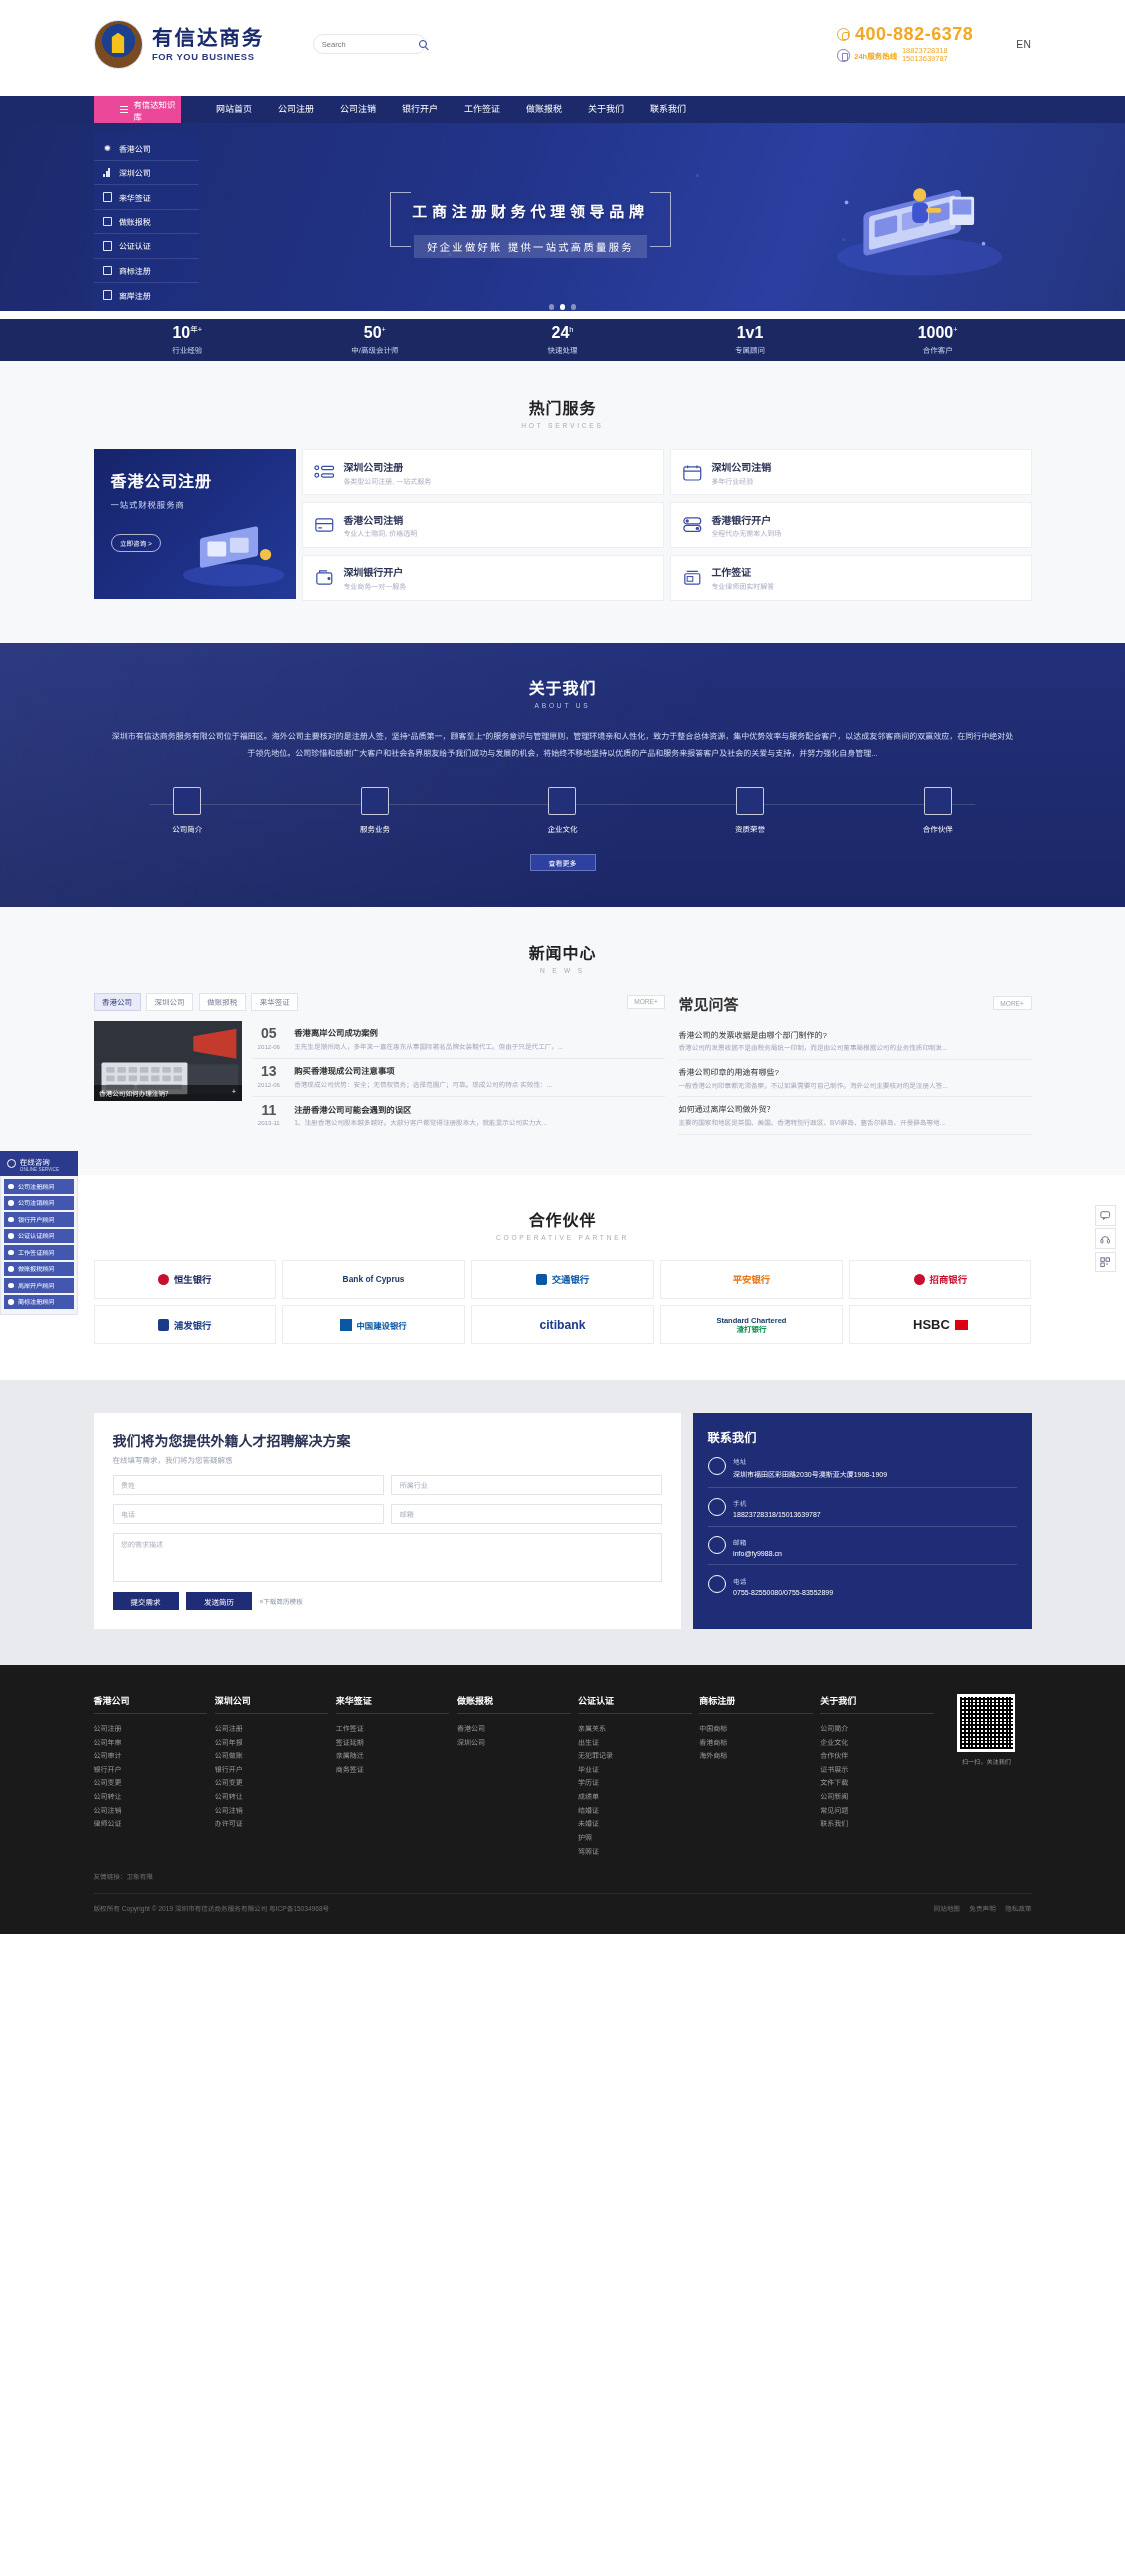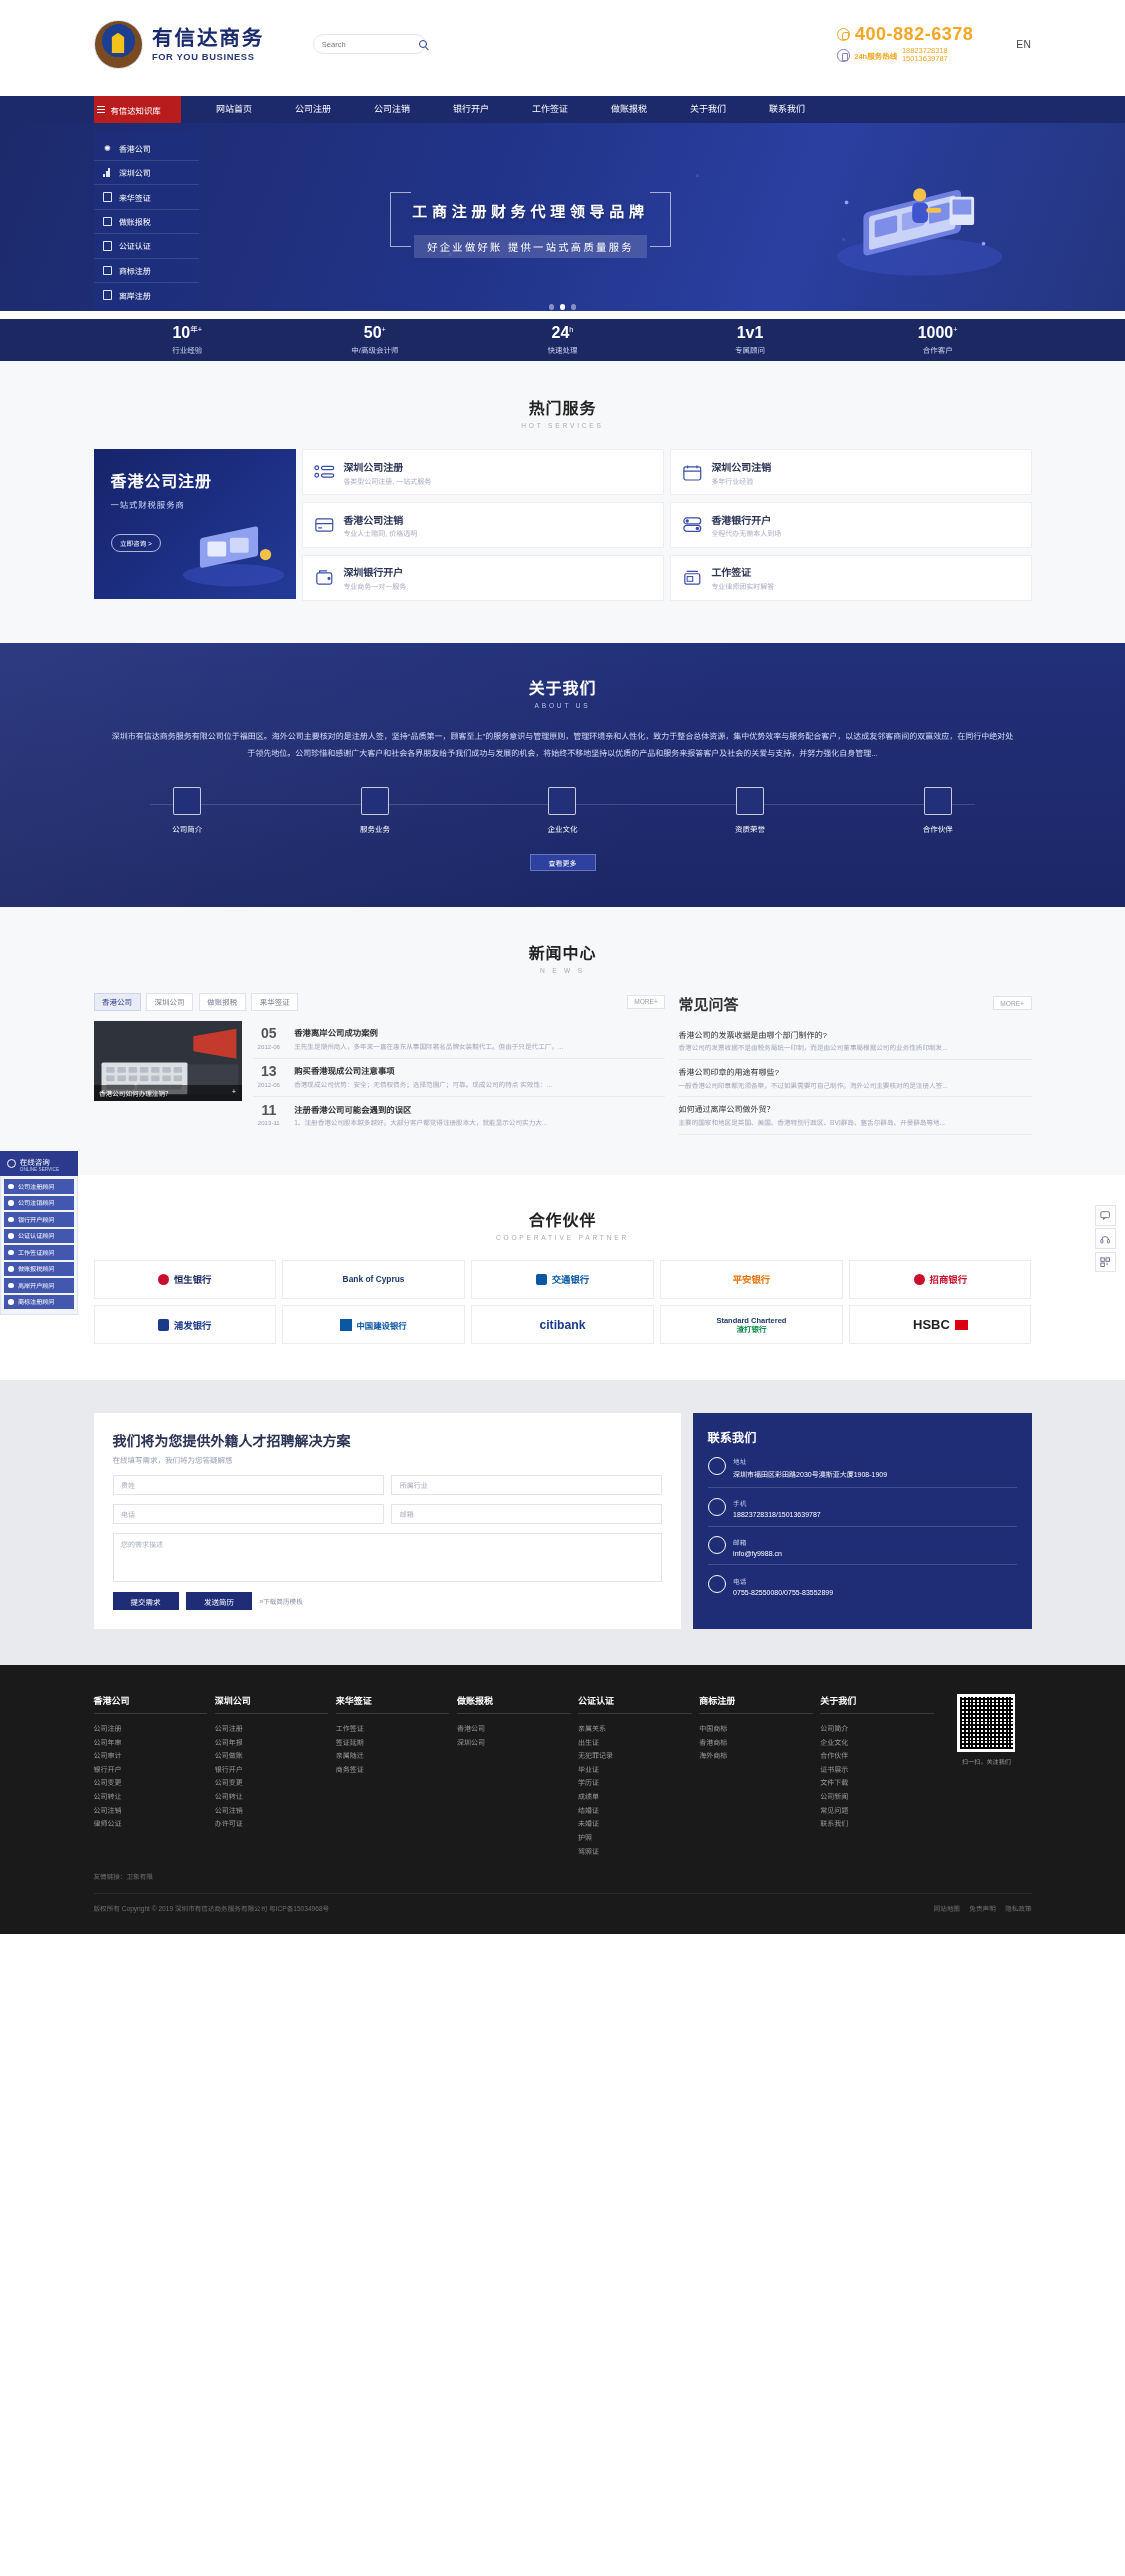--- a/index.html
+++ b/index.html
@@ -45,25 +45,25 @@
   .hot-sub { display:flex; align-items:center; gap:4.7px; }
   .hot-sub .ico2 { width:12.2px; height:12.2px; border:1.1px solid #8f7fc4; border-radius:50%; position:relative; flex:none; }
   .hot-sub .ico2::after { content:""; position:absolute; left:3.9px; top:2.8px; width:3.8px; height:6.1px; border:1px solid #8f7fc4; border-radius:0.9px; }
   .hot-sub .lbl { font-size:7.5px; color:#f5a623; font-weight:700; }
   .hot-sub .nums { font-size:7.5px; color:#f5a623; line-height:1.15; }
   .lang { margin-left:43px; font-size:10.3px; color:#444; letter-spacing:0.5px; }
 
   
   .nav { height:27px; background:#1c2a6b; }
   .nav .wrap { display:flex; align-items:stretch; height:27px; }
-  .nav-kb { width:87px; background:#b91c1c; display:flex; align-items:center; gap:5.6px; padding-left:3px; }
+  .nav-kb { width:87px; background:#ec4899; display:flex; align-items:center; gap:5.6px; padding-left:26px; }
   .burger { display:flex; flex-direction:column; gap:1.9px; }
   .burger i { display:block; width:8.4px; height:1.2px; background:#fff; }
   .nav-kb span { color:#fff; font-size:8.4px; }
-  .nav-links { display:flex; align-items:center; gap:17px; margin-left:22.5px; }
+  .nav-links { display:flex; align-items:center; gap:0; margin-left:22.5px; }
   .nav-links a { color:#fff; font-size:9px; text-decoration:none; padding:0 13px; line-height:27px; white-space:nowrap; }
 
   
   .hero { height:188px; background:linear-gradient(110deg,#1c2a6b 0%,#22348a 45%,#2a3fa0 70%,#24357f 100%); position:relative; overflow:hidden; }
   .hero .netfx {
     position:absolute; inset:0;
     background-image:
       radial-gradient(circle at 62% 28%, rgba(255,255,255,.10) 0 1.4px, transparent 1.9px),
       radial-gradient(circle at 75% 62%, rgba(255,255,255,.09) 0 1.4px, transparent 1.9px),
       radial-gradient(circle at 40% 70%, rgba(255,255,255,.07) 0 1.4px, transparent 1.9px);

